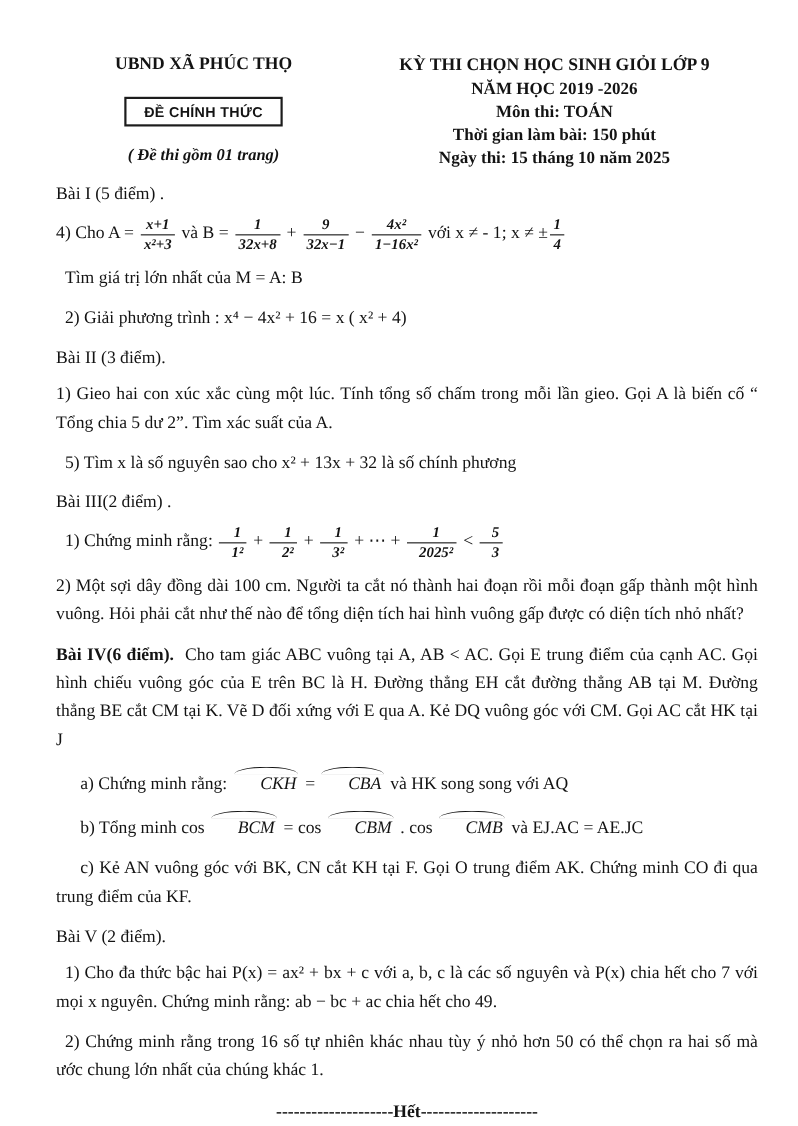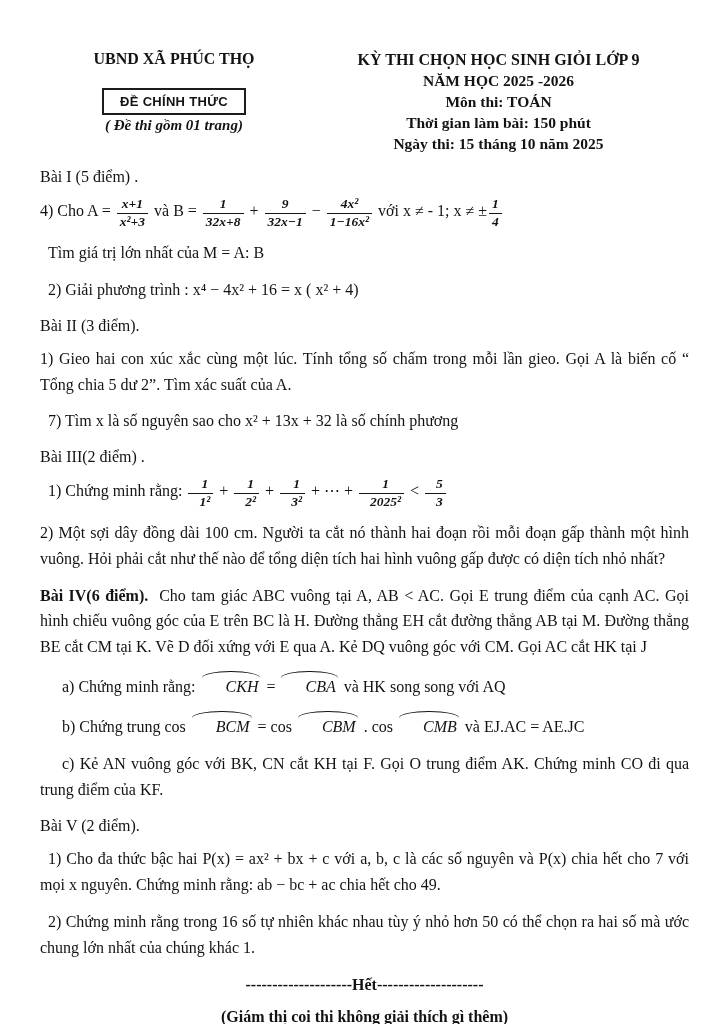--- a/index.html
+++ b/index.html
@@ -6,39 +6,39 @@
   body {
     width:725px; height:1024px;
     background:#ffffff;
     font-family:"Liberation Serif", serif;
     color:#131313;
     -webkit-font-smoothing:antialiased;
   }
   .page {
     box-sizing:border-box;
     width:725px; height:1024px;
-    padding:50px 36px 0 40px;
+    padding:50px 36px 0 51px;
     overflow:hidden;
   }
   
   .header { display:flex; margin-bottom:10px; }
   .h-left { width:268px; text-align:center; }
   .h-right { flex:1; text-align:center; }
   .org { font-weight:bold; font-size:16px; }
   .stamp-box {
     display:inline-block;
     border:2px solid #1c1c1c;
     padding:4px 16px;
     margin-top:20px;
     font-family:"Liberation Sans", sans-serif;
     font-weight:bold;
     font-size:13px;
     letter-spacing:.3px;
   }
-  .pages-note { margin-top:2px; font-weight:bold; font-style:italic; font-size:15px; }
+  .pages-note { margin-top:18px; font-weight:bold; font-style:italic; font-size:15px; }
   .exam-title { font-weight:bold; font-size:16px; line-height:1.3; }
   .exam-line  { font-weight:bold; font-size:15.5px; line-height:1.35; }
   
   .sec-heading { font-weight:normal; font-size:16px; margin:14px 0 6px 0; }
   p.line { margin:11px 0; font-size:16px; line-height:1.62; text-align:justify; }
   p.noj { text-align:left; }
   .indent1 { text-indent:8px; }
   .indent2 { text-indent:22px; }
   .inline-bold { font-weight:bold; }
   
@@ -80,21 +80,21 @@
 <div class="page">
 
   <div class="header">
     <div class="h-left">
       <div class="org">UBND XÃ PHÚC THỌ</div>
       <div class="stamp-box">ĐỀ CHÍNH THỨC</div>
       <div class="pages-note">( Đề thi gồm 01 trang)</div>
     </div>
     <div class="h-right">
       <div class="exam-title">KỲ THI CHỌN HỌC SINH GIỎI LỚP 9</div>
-      <div class="exam-line">NĂM HỌC 2025 -2026</div>
+      <div class="exam-line">NĂM HỌC 2019 -2026</div>
       <div class="exam-line">Môn thi: TOÁN</div>
       <div class="exam-line">Thời gian làm bài: 150 phút</div>
       <div class="exam-line">Ngày thi: 15 tháng 10 năm 2025</div>
     </div>
   </div>
 
   <div class="sec-heading">Bài I (5 điểm) .</div>
   <p class="line noj">
     <span>4) Cho A =</span>
     <span class="frac"><span class="num">x+1</span><span class="den">x²+3</span></span>
@@ -104,21 +104,21 @@
     <span class="frac"><span class="num">9</span><span class="den">32x−1</span></span>
     <span>−</span>
     <span class="frac"><span class="num">4x²</span><span class="den">1−16x²</span></span>
     <span>với x ≠ - 1; x ≠ ±</span><span class="frac"><span class="num">1</span><span class="den">4</span></span>
   </p>
   <p class="line noj indent1">Tìm giá trị lớn nhất của M = A: B</p>
   <p class="line noj indent1">2) Giải phương trình : x⁴ − 4x² + 16 = x ( x² + 4)</p>
 
   <div class="sec-heading">Bài II (3 điểm).</div>
   <p class="line">1) Gieo hai con xúc xắc cùng một lúc. Tính tổng số chấm trong mỗi lần gieo. Gọi A là biến cố “ Tổng chia 5 dư 2”. Tìm xác suất của A.</p>
-  <p class="line noj indent1">7) Tìm x là số nguyên sao cho x² + 13x + 32 là số chính phương</p>
+  <p class="line noj indent1">5) Tìm x là số nguyên sao cho x² + 13x + 32 là số chính phương</p>
 
   <div class="sec-heading">Bài III(2 điểm) .</div>
   <p class="line noj indent1">
     <span>1)  Chứng minh rằng:</span>
     <span class="frac"><span class="num">1</span><span class="den">1²</span></span>
     <span>+</span>
     <span class="frac"><span class="num">1</span><span class="den">2²</span></span>
     <span>+</span>
     <span class="frac"><span class="num">1</span><span class="den">3²</span></span>
     <span>+ ⋯ +</span>
@@ -130,21 +130,21 @@
 
   <p class="line"><span class="inline-bold">Bài IV(6 điểm).</span>&nbsp; <span>Cho tam giác ABC vuông tại A, AB &lt; AC.  Gọi E trung điểm của cạnh AC. Gọi hình chiếu vuông góc của E trên BC là H. Đường thẳng EH cắt đường thẳng AB tại M. Đường thẳng BE cắt CM tại K. Vẽ D đối xứng với E qua A. Kẻ DQ vuông góc với CM. Gọi AC cắt HK tại J</span></p>
   <p class="line noj indent2">
     <span>a) Chứng minh rằng:</span>
     <span class="hat">CKH</span>
     <span>=</span>
     <span class="hat">CBA</span>
     <span>và HK song song với AQ</span>
   </p>
   <p class="line noj indent2">
-    <span>b) Chứng trung cos</span>
+    <span>b) Tổng minh cos</span>
     <span class="hat">BCM</span>
     <span>= cos</span>
     <span class="hat">CBM</span>
     <span>. cos</span>
     <span class="hat">CMB</span>
     <span>và EJ.AC = AE.JC</span>
   </p>
   <p class="line indent2">c) Kẻ AN vuông góc với BK,  CN cắt KH tại F. Gọi O trung điểm AK. Chứng minh CO đi qua trung điểm của KF.</p>
 
   <div class="sec-heading">Bài V (2 điểm).</div>

